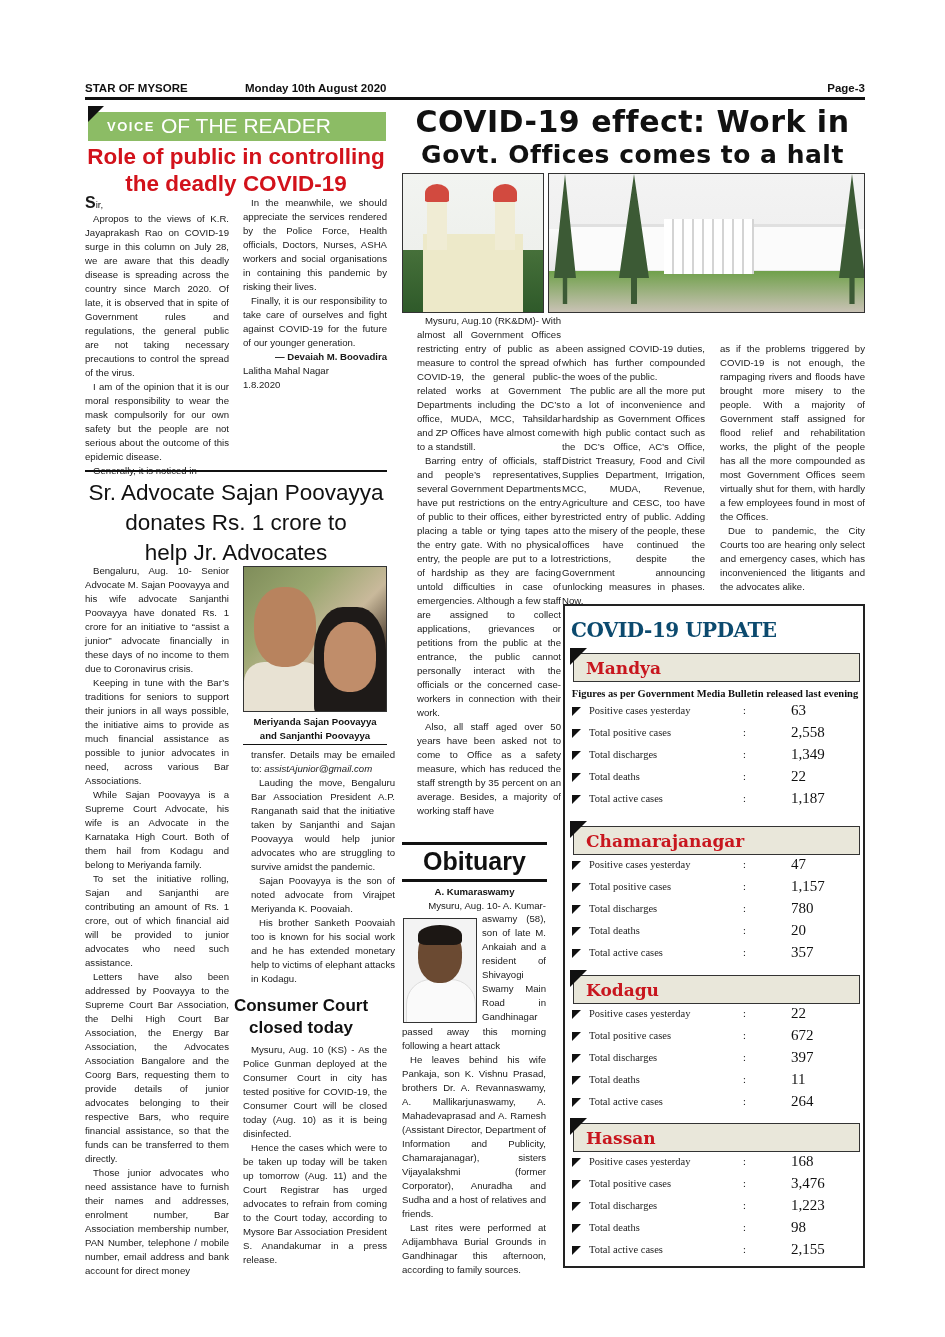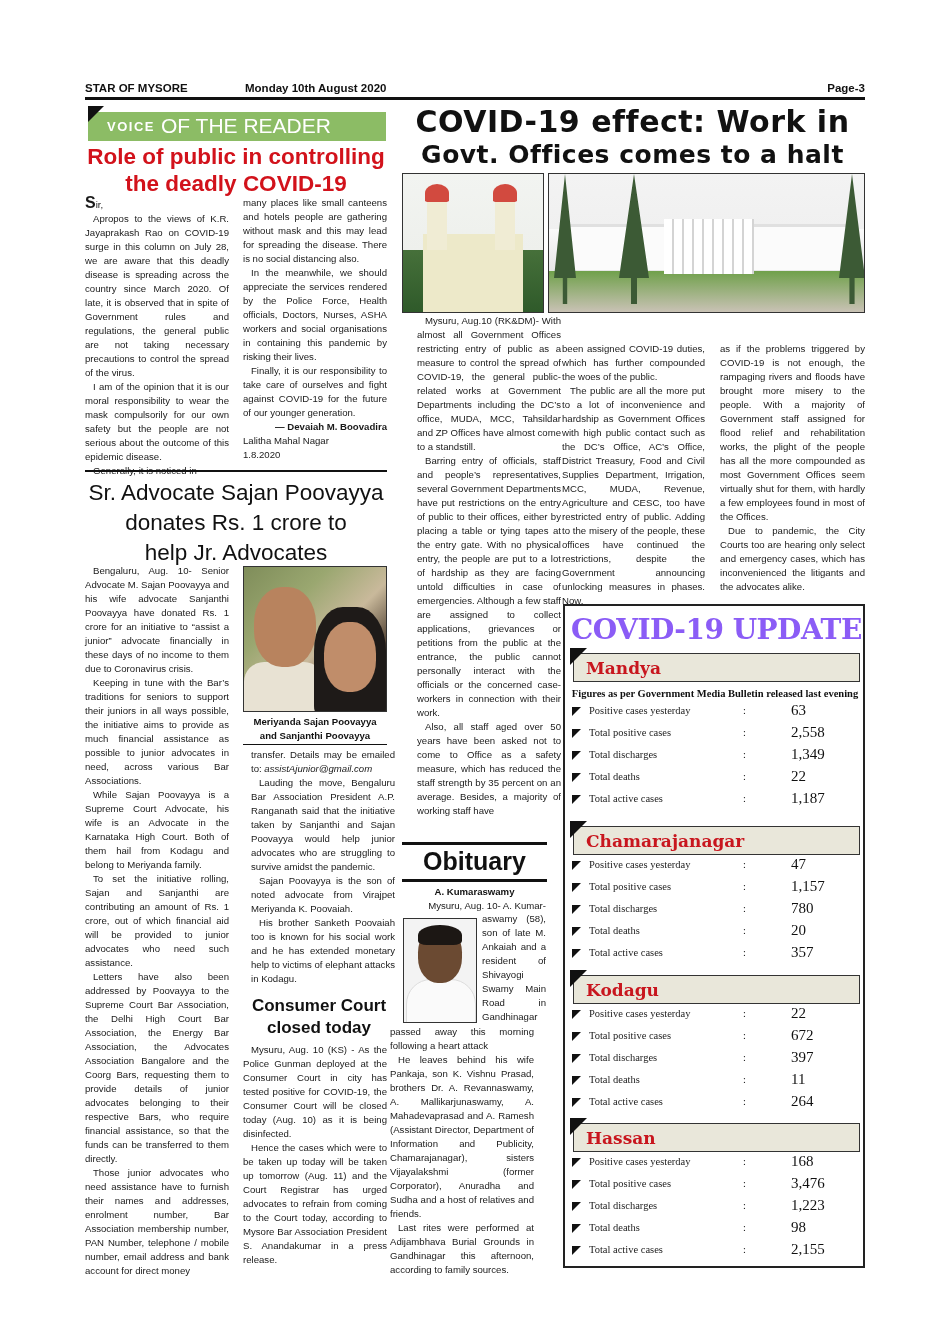--- a/index.html
+++ b/index.html
@@ -34,21 +34,21 @@
   .col-c { left: 85px; top: 564px; width: 144px; }
   .photo-couple { left: 243px; top: 566px; width: 144px; height: 146px; border: 1px solid #333; background: linear-gradient(135deg, #7f8d5a 0%, #9aa770 30%, #c9b99b 55%, #5a4a3a 75%, #2c2621 100%); overflow: hidden; }
   .face1 { position: absolute; left: 10px; top: 20px; width: 62px; height: 80px; border-radius: 45%; background: #b8835e; }
   .shirt1 { position: absolute; left: 0; top: 95px; width: 80px; height: 60px; background: #e8e2d3; border-radius: 20px 20px 0 0; }
   .hair2 { position: absolute; left: 70px; top: 40px; width: 72px; height: 110px; border-radius: 40% 40% 10% 10%; background: #1e1a18; }
   .face2 { position: absolute; left: 80px; top: 55px; width: 52px; height: 70px; border-radius: 45%; background: #c08d6a; }
   .caption-couple { left: 243px; top: 715px; width: 144px; text-align: center; font-weight: bold; font-size: 9.6px; line-height: 14px; }
   .caption-rule { left: 243px; top: 744px; width: 144px; height: 1px; background: #111; }
   .col-d { left: 251px; top: 748px; width: 144px; }
   .email { font-style: italic; }
-  .consumer-headline { left: 247px; top: 995px; width: 144px; text-align: center; font-weight: bold; font-size: 17px; line-height: 22px; }
+  .consumer-headline { left: 229px; top: 995px; width: 144px; text-align: center; font-weight: bold; font-size: 17px; line-height: 22px; }
   .col-e { left: 243px; top: 1043px; width: 144px; }
 
   
   .main-headline { left: 400px; top: 104px; width: 465px; text-align: center; font-family: "DejaVu Sans", sans-serif; font-weight: bold; color: #111; }
   .main-headline .l1 { font-size: 30px; line-height: 36px; letter-spacing: 0.5px; }
   .main-headline .l2 { font-size: 25px; line-height: 30px; letter-spacing: 0.5px; }
   .photo-palace { left: 402px; top: 173px; width: 142px; height: 140px; border: 1px solid #333; background: linear-gradient(#f2f4f1 0%, #eef0ec 55%, #46703a 55%, #2f5a2a 100%); overflow: hidden; }
   .palace-body { position: absolute; left: 20px; top: 60px; width: 100px; height: 80px; background: #ede9c9; }
   .dome { position: absolute; top: 10px; width: 24px; height: 18px; border-radius: 50% 50% 10% 10%; background: #d24a3f; }
   .tower { position: absolute; top: 26px; width: 20px; height: 50px; background: #f0ecd4; }
@@ -64,25 +64,25 @@
   .obit-rule1 { left: 402px; top: 842px; width: 145px; height: 3px; background: #111; }
   .obit-title { left: 402px; top: 846px; width: 145px; text-align: center; font-weight: bold; font-size: 25px; line-height: 30px; }
   .obit-rule2 { left: 402px; top: 879px; width: 145px; height: 3px; background: #111; }
   .obit-name { left: 402px; top: 886px; width: 145px; text-align: center; font-weight: bold; font-size: 9.6px; }
   .obit-photo { left: 403px; top: 918px; width: 74px; height: 105px; border: 1px solid #333; background: #f3f3f3; overflow: hidden; }
   .obit-head { position: absolute; left: 14px; top: 8px; width: 44px; height: 56px; border-radius: 45%; background: #6b4a32; }
   .obit-hair { position: absolute; left: 14px; top: 6px; width: 44px; height: 20px; border-radius: 50% 50% 20% 20%; background: #1c1714; }
   .obit-body { position: absolute; left: 2px; top: 60px; width: 70px; height: 50px; border-radius: 25px 25px 0 0; background: #fafafa; border: 1px solid #ddd; }
   .obit-intro { left: 402px; top: 898px; width: 144px; }
   .obit-wrap { left: 482px; top: 912px; width: 64px; text-align: left; }
-  .obit-rest { left: 390px; top: 1025px; width: 144px; }
+  .obit-rest { left: 402px; top: 1025px; width: 144px; }
 
   
   .update-box { left: 563px; top: 604px; width: 302px; height: 664px; border: 2px solid #222; background: #fff; }
-  .update-title { position: absolute; left: 6px; top: 4px; width: 290px; font-family: "DejaVu Serif", serif; font-weight: bold; color: #8b5cf6; font-size: 28px; line-height: 40px; letter-spacing: -0.5px; white-space: nowrap; }
+  .update-title { position: absolute; left: 6px; top: 4px; width: 290px; font-family: "DejaVu Serif", serif; font-weight: bold; color: #0c4a6e; font-size: 20px; line-height: 40px; letter-spacing: -0.5px; white-space: nowrap; }
   .district { position: absolute; left: 5px; width: 290px; }
   .district-head { position: relative; height: 29px; border: 1px solid #333; background: #e9e7da; margin-left: 3px; }
   .district-tri { position: absolute; left: -4px; top: -6px; width: 0; height: 0; border-top: 17px solid #111; border-right: 17px solid transparent; }
   .district-name { position: absolute; left: 12px; top: 1px; font-family: "DejaVu Serif", serif; font-weight: bold; color: #c8161e; font-size: 17px; line-height: 26px; }
   .bulletin-note { font-family: "Liberation Serif", serif; font-weight: bold; font-size: 10.5px; text-align: center; margin-top: 5px; line-height: 14px; }
   .stat-row { position: relative; height: 22px; font-family: "Liberation Serif", serif; }
   .stat-arrow { position: absolute; left: 2px; top: 6px; width: 0; height: 0; border-top: 9px solid #111; border-right: 9px solid transparent; }
   .stat-label { position: absolute; left: 19px; top: 4px; font-size: 10.5px; color: #222; }
   .stat-colon { position: absolute; left: 173px; top: 4px; font-size: 10.5px; }
   .stat-value { position: absolute; left: 221px; top: 1px; font-size: 15px; color: #111; }
@@ -106,21 +106,20 @@
   <div>Role of public in controlling</div>
   <div>the deadly COVID-19</div>
 </div>
 <div class="abs body-text col-a">
   <p class="noindent"><span class="dropcap">S</span><span>ir,</span></p>
   <p>Apropos to the views of K.R. Jayaprakash Rao on COVID-19 surge in this column on July 28, we are aware that this deadly disease is spreading across the country since March 2020. Of late, it is observed that in spite of Government rules and regulations, the general public are not taking necessary precautions to control the spread of the virus.</p>
   <p>I am of the opinion that it is our moral responsibility to wear the mask compulsorily for our own safety but the people are not serious about the outcome of this epidemic disease.</p>
   <p>Generally, it is noticed in</p>
 </div>
 <div class="abs body-text col-b">
-  <p class="noindent">many places like small canteens and hotels people are gathering without mask and this may lead for spreading the disease. There is no social distancing also.</p>
   <p>In the meanwhile, we should appreciate the services rendered by the Police Force, Health officials, Doctors, Nurses, ASHA workers and social organisations in containing this pandemic by risking their lives.</p>
   <p>Finally, it is our responsibility to take care of ourselves and fight against COVID-19 for the future of our younger generation.</p>
   <p class="noindent sig-name">— Devaiah M. Boovadira</p>
   <p class="noindent">Lalitha Mahal Nagar</p>
   <p class="noindent">1.8.2020</p>
 </div>
 <div class="abs rule-mid"></div>
 
 <div class="abs sajan-headline">
   <div>Sr. Advocate Sajan Poovayya</div>

